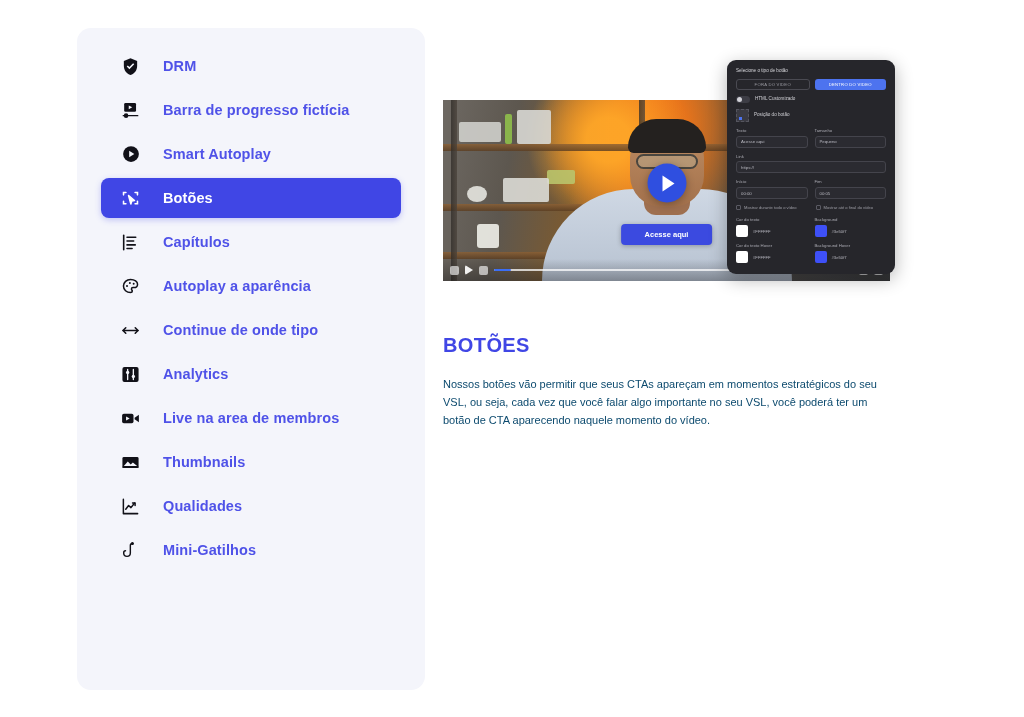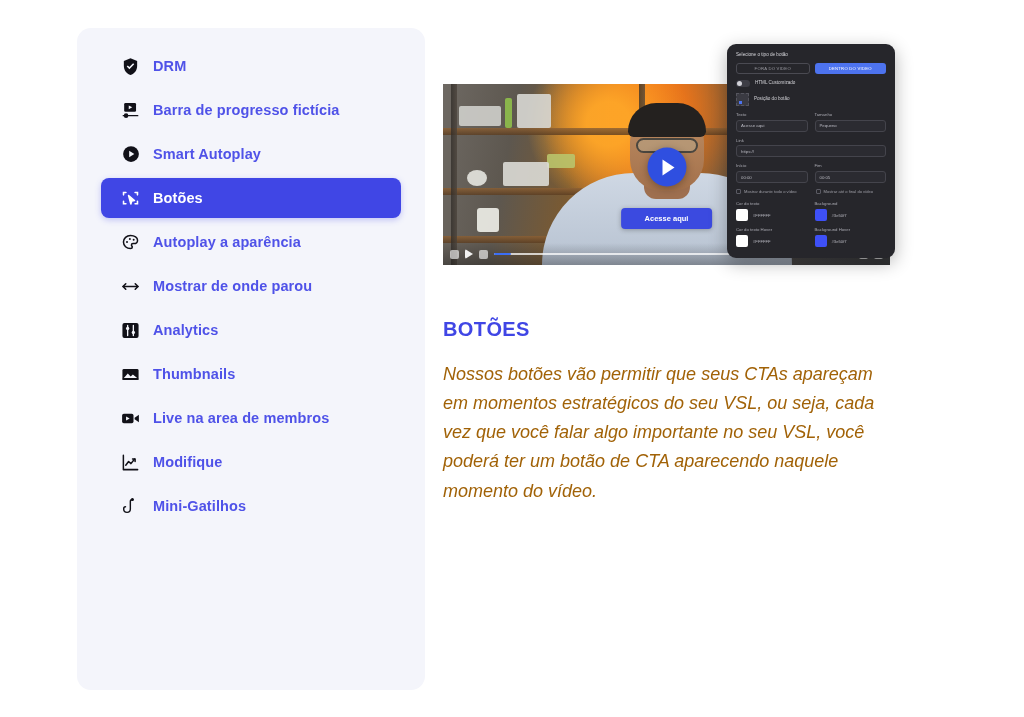--- a/index.html
+++ b/index.html
@@ -26,21 +26,21 @@
   }
 
   .nav-list {
     list-style: none;
     padding: 0 24px;
   }
 
   .nav-item {
     display: flex;
     align-items: center;
-    gap: 13px;
+    gap: 23px;
     height: 40px;
     margin-bottom: 4px;
     padding: 0 20px;
     border-radius: 8px;
     cursor: pointer;
   }
 
   .nav-item.active {
     background: #4046e5;
     box-shadow: 0 2px 6px rgba(64,70,229,0.28);
@@ -64,21 +64,21 @@
     color: #4f52e8;
     letter-spacing: 0.1px;
     white-space: nowrap;
   }
   .nav-item.active .nav-label { color: #ffffff; }
 
   
   .main {
     position: absolute;
     left: 443px;
-    top: 44px;
+    top: 60px;
     width: 520px;
   }
 
   .media-wrap {
     position: relative;
     width: 447px;
     height: 232px;
     margin-bottom: 42px;
   }
 
@@ -260,25 +260,24 @@
 
   
   .section-title {
     font-size: 20px;
     font-weight: bold;
     color: #4046e5;
     letter-spacing: 0.4px;
     margin-bottom: 19px;
   }
   .section-body {
-    font-size: 18px;
+    font-size: 11px;
     line-height: 1.62;
-    color: #a16207;
+    color: #0c4a6e;
     width: 440px;
-    font-style: italic;
   }
 </style>
 </head>
 <body>
 
 <div class="sidebar-card">
   <ul class="nav-list">
 
     <li class="nav-item">
       <span class="nav-icon">
@@ -315,20 +314,29 @@
     <li class="nav-item active">
       <span class="nav-icon">
         <svg width="19" height="19" viewBox="0 0 24 24" fill="none" stroke="currentColor" stroke-width="2" stroke-linecap="round">
           <path d="M3.2 7.4V4.4h3M17.8 4.4h3v3M20.8 15.6v3h-3M6.2 18.6h-3v-3"></path>
           <path d="M9.6 8.2 17 14.6l-3.4.6-1.2 3.6-2.8-10.6Z" fill="currentColor" stroke-linejoin="round"></path>
         </svg>
       </span>
       <span class="nav-label">Botões</span>
     </li>
 
+    <li class="nav-item">
+      <span class="nav-icon">
+        <svg width="19" height="19" viewBox="0 0 24 24" fill="none" stroke="currentColor" stroke-width="2" stroke-linecap="round">
+          <path d="M3.4 3v18"></path>
+          <path d="M7.6 5.4h11M7.6 10.2h8.4M7.6 15h10.4M7.6 19.6h6.4"></path>
+        </svg>
+      </span>
+      <span class="nav-label">Capítulos</span>
+    </li>
 
 
     <li class="nav-item">
       <span class="nav-icon">
         <svg width="19" height="19" viewBox="0 0 24 24" fill="none" stroke="currentColor" stroke-width="1.9">
           <path d="M12 3.1c-4.9 0-8.9 3.7-8.9 8.3 0 4.6 4 8.3 8.9 8.3 1.5 0 2.3-.9 2.3-1.9 0-.6-.3-1-.6-1.4-.3-.4-.5-.7-.5-1.2 0-1 .8-1.8 1.9-1.8h1.3c2.5 0 4.5-1.9 4.5-4.3 0-3.3-3.6-6-8.9-6Z"></path>
           <circle cx="7.6" cy="11.4" r="1.25" fill="currentColor" stroke="none"></circle>
           <circle cx="11.2" cy="7.6" r="1.25" fill="currentColor" stroke="none"></circle>
           <circle cx="16" cy="8.6" r="1.25" fill="currentColor" stroke="none"></circle>
         </svg>
@@ -338,68 +346,68 @@
 
 
     <li class="nav-item">
       <span class="nav-icon">
         <svg width="19" height="19" viewBox="0 0 24 24" fill="none" stroke="currentColor" stroke-width="2" stroke-linecap="round" stroke-linejoin="round">
           <path d="M2.6 12h18.8"></path>
             <path d="M6 8.6 2.6 12 6 15.4"></path>
             <path d="M18 8.6 21.4 12 18 15.4"></path>
         </svg>
       </span>
-      <span class="nav-label">Mostrar de onde parou</span>
+      <span class="nav-label">Continue de onde tipo</span>
     </li>
 
     <li class="nav-item">
       <span class="nav-icon">
         <svg width="19" height="19" viewBox="0 0 24 24">
             <rect x="1.8" y="2.6" width="20.4" height="18.8" rx="2.6" fill="currentColor"></rect>
           <g stroke="#f4f5fb" stroke-width="1.7" stroke-linecap="round">
               <path d="M8.4 5.6v12.8M15.6 5.6v12.8"></path>
             </g>
           <circle cx="8.4" cy="9.4" r="2.1" fill="#f4f5fb"></circle>
             <circle cx="15.6" cy="14.4" r="2.1" fill="#f4f5fb"></circle>
         </svg>
       </span>
       <span class="nav-label">Analytics</span>
     </li>
 
     <li class="nav-item">
       <span class="nav-icon">
+        <svg width="19" height="19" viewBox="0 0 24 24" fill="currentColor">
+          <rect x="1.4" y="6" width="14.4" height="12" rx="2.2"></rect>
+          <path d="M17.2 11 22.6 7.2v9.6L17.2 13v-2Z"></path>
+          <path d="M6.4 9.4 11 12l-4.6 2.6V9.4Z" fill="#f4f5fb"></path>
+        </svg>
+      </span>
+      <span class="nav-label">Live na area de membros</span>
+    </li>
+
+    <li class="nav-item">
+      <span class="nav-icon">
         <svg width="19" height="19" viewBox="0 0 24 24">
             <rect x="1.8" y="5.2" width="20.4" height="13.6" rx="1.8" fill="currentColor"></rect>
           <path d="M3.6 16.4 8.6 10.8l3.6 3.8 2.8-2.6 5.4 4.4H3.6Z" fill="#f4f5fb"></path>
           <rect x="1.8" y="17.2" width="20.4" height="1.6" fill="currentColor"></rect>
         </svg>
       </span>
       <span class="nav-label">Thumbnails</span>
     </li>
 
     <li class="nav-item">
       <span class="nav-icon">
-        <svg width="19" height="19" viewBox="0 0 24 24" fill="currentColor">
-          <rect x="1.4" y="6" width="14.4" height="12" rx="2.2"></rect>
-          <path d="M17.2 11 22.6 7.2v9.6L17.2 13v-2Z"></path>
-          <path d="M6.4 9.4 11 12l-4.6 2.6V9.4Z" fill="#f4f5fb"></path>
-        </svg>
-      </span>
-      <span class="nav-label">Live na area de membros</span>
-    </li>
-
-    <li class="nav-item">
-      <span class="nav-icon">
         <svg width="19" height="19" viewBox="0 0 24 24" fill="none" stroke="currentColor" stroke-width="1.9" stroke-linecap="round" stroke-linejoin="round">
           <path d="M3 3v18h18"></path>
           <path d="M6 15.4l3.6-4.6 3 2.6 4.6-5.8"></path>
           <path d="M14.6 7.6h3.2v3.2"></path>
         </svg>
       </span>
-      <span class="nav-label">Modifique</span>
+      <span class="nav-label">Qualidades</span>
     </li>
 
     <li class="nav-item">
       <span class="nav-icon">
         <svg width="19" height="19" viewBox="0 0 24 24" fill="none" stroke="currentColor" stroke-width="1.8" stroke-linecap="round">
           <path d="M14.4 3.2c-1.5 0-2.6 1.1-2.6 2.5v9.4c0 2.4-1.9 4.3-4.2 4.3S3.4 17.5 3.4 15.1c0-1.6 1-2.7 2.3-2.7"></path>
           <circle cx="14.4" cy="3.2" r="1.1" fill="currentColor"></circle>
         </svg>
       </span>
       <span class="nav-label">Mini-Gatilhos</span>

